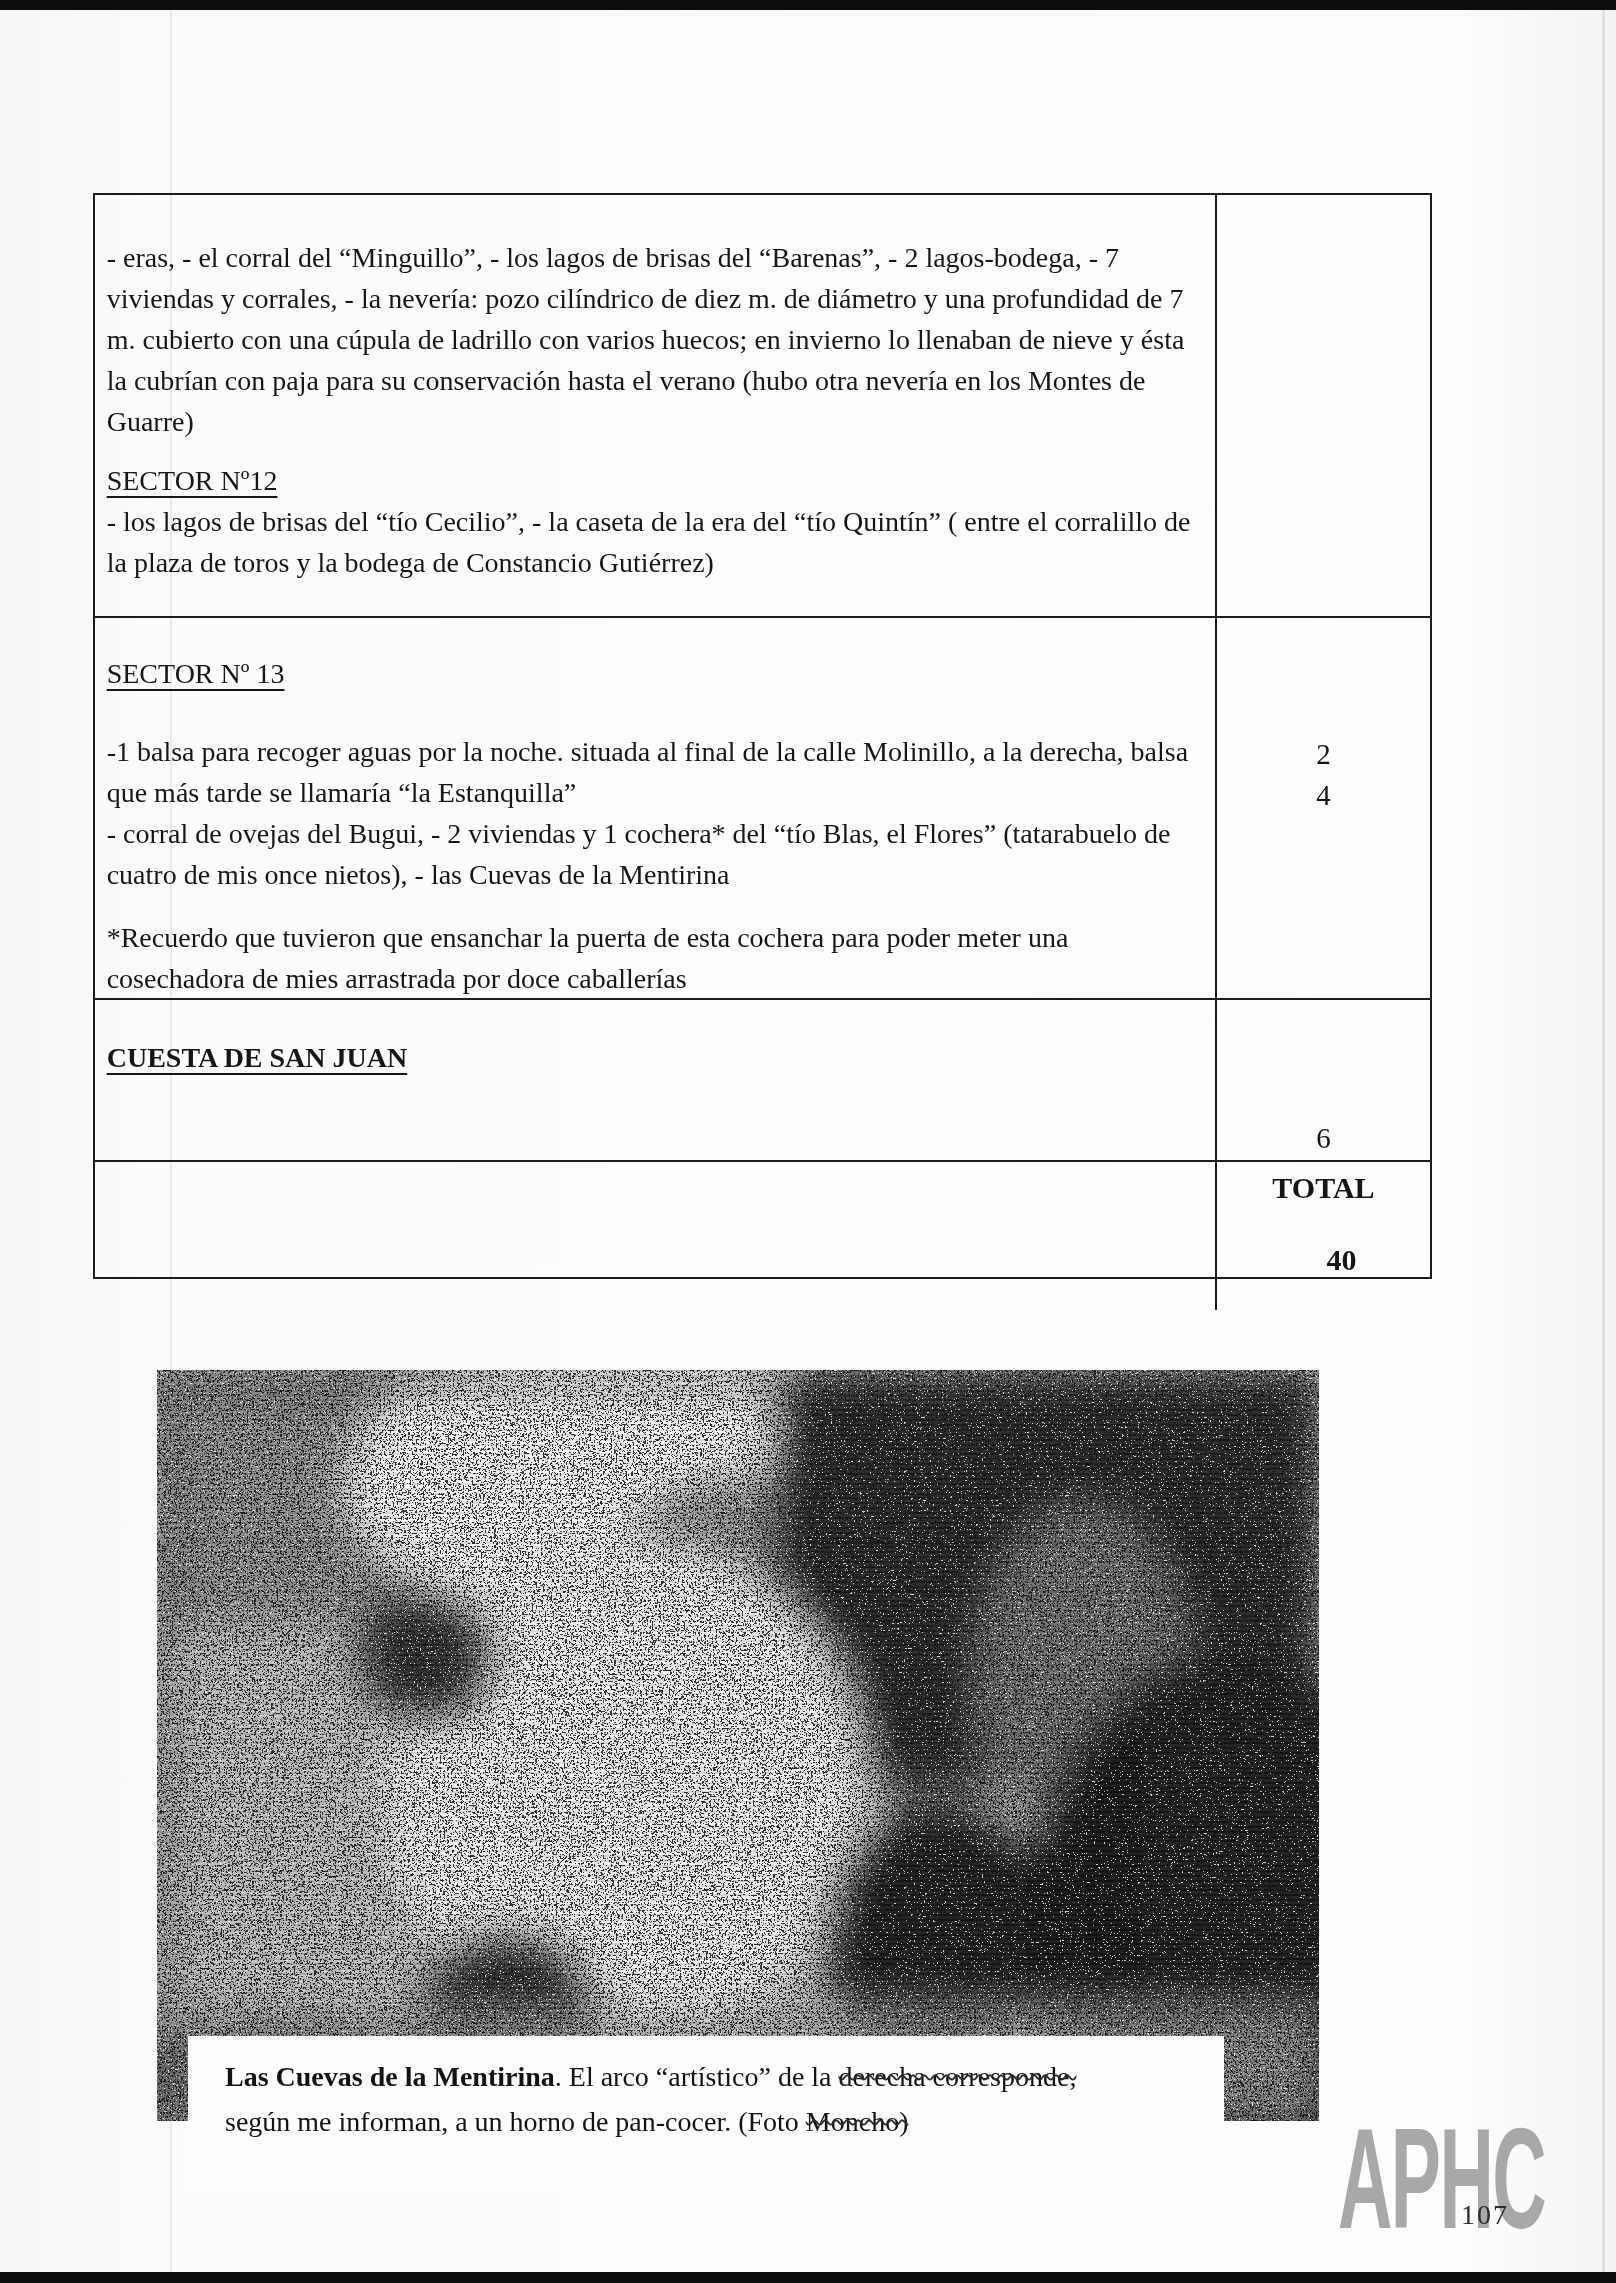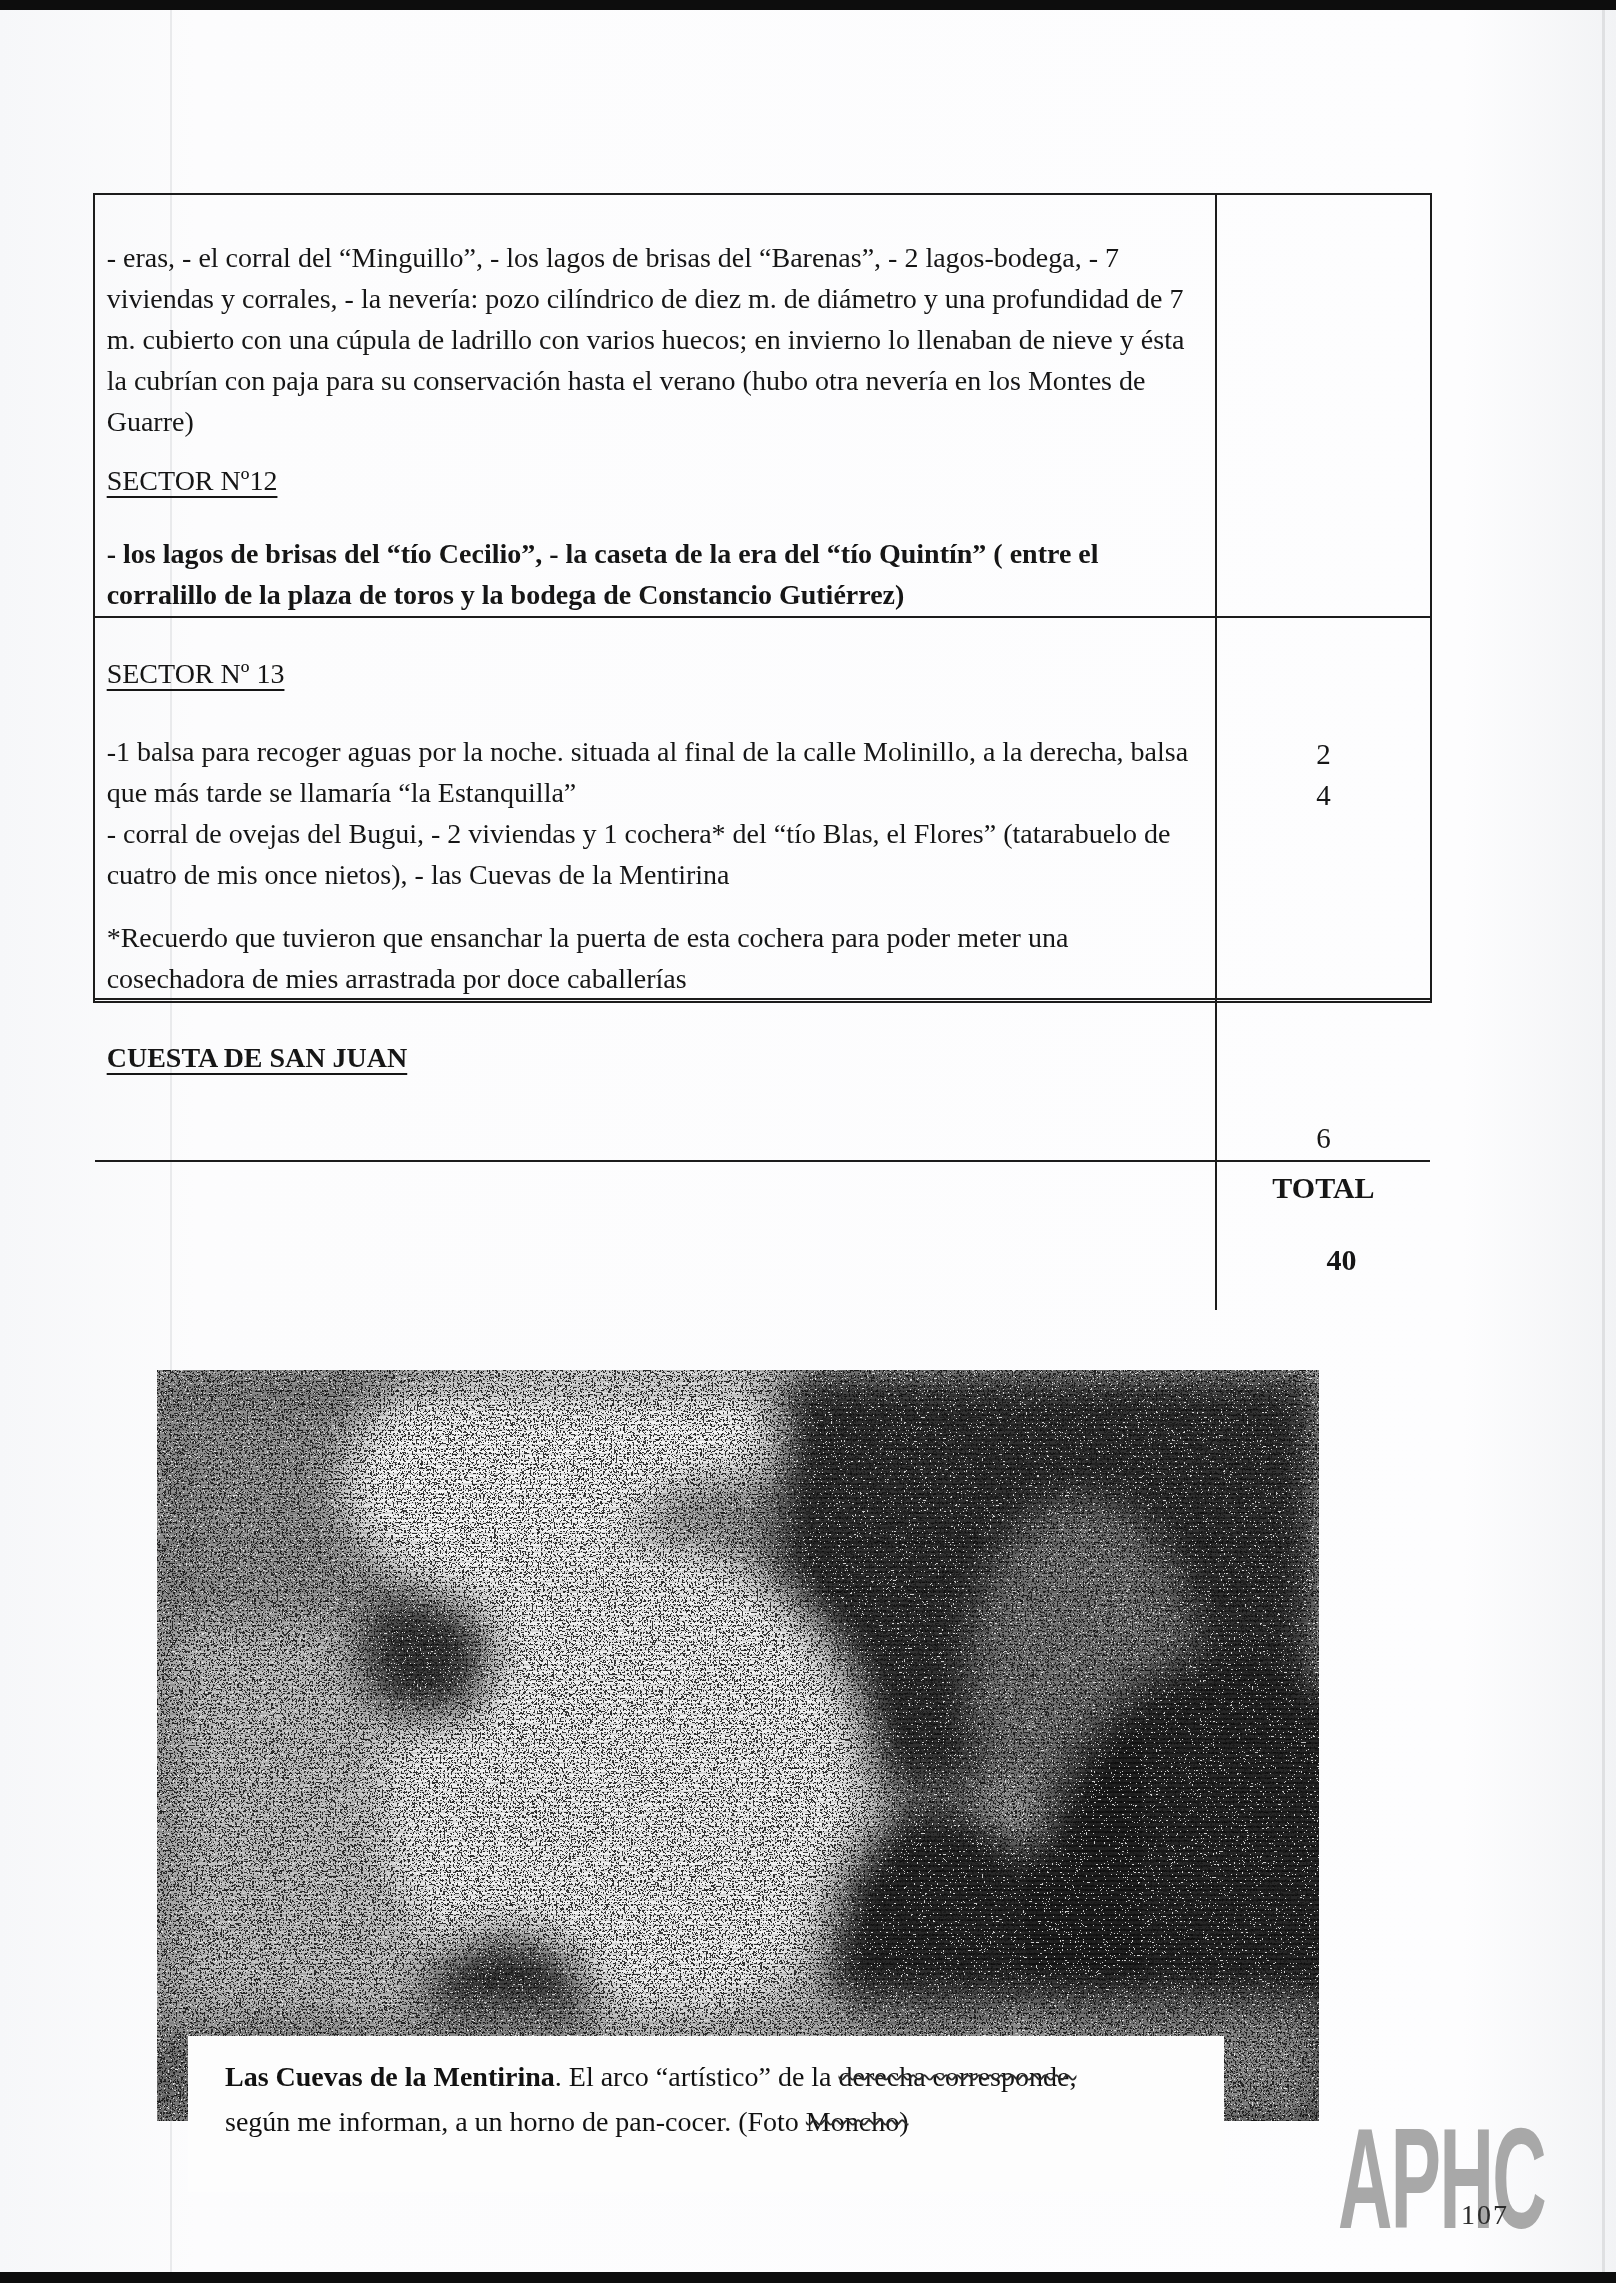--- a/index.html
+++ b/index.html
@@ -12,21 +12,21 @@
     overflow:hidden;
   }
   .bar{position:absolute;left:0;width:1617px;background:#0d0d0d;}
   .bar.top{top:0;height:9.8px;}
   .bar.bottom{top:2272px;height:10.7px;}
   .scanline{position:absolute;top:9.8px;left:170px;width:2px;height:2263px;background:#e9eaec;}
   .scanline.right{left:1602px;background:#dfe0e2;width:2.9px;}
 
   
   .sectors-table{
-    position:absolute;left:93px;top:193px;width:1339px;height:810px;
+    position:absolute;left:93px;top:193px;width:1339px;height:1086px;
     border:2.9px solid #1c1c1c;box-sizing:border-box;
     background:transparent;
   }
   .trow{display:flex;box-sizing:border-box;overflow:hidden;}
   .trow.rb{border-bottom:2.9px solid #1c1c1c;}
   .r1{height:423px;}
   .r2{height:382px;}
   .r3{height:162px;}
   .r4{height:148px;}
   .cell{box-sizing:border-box;overflow:hidden;}
@@ -36,21 +36,21 @@
     font-size:28px;line-height:41px;
   }
   .cell.right{
     flex:1;text-align:center;
     font-size:29px;line-height:41px;
   }
   .cell p{margin:0;}
   .heading{text-decoration:underline;text-decoration-thickness:2px;text-underline-offset:5.9px;}
   .r1 .cell.left{padding-top:42px;}
   .r1 .heading{margin-top:17.6px;}
-  .r1 .p2{margin-top:32px;font-weight:bold;}
+  .r1 .p2{}
   .r2 .cell.left{padding-top:35px;}
   .r2 .p1{margin-top:37px;}
   .r2 .note{margin-top:21.5px;}
   .r2 .cell.right{padding-top:116px;}
   .r3 .cell.left{padding-top:37px;font-weight:bold;}
   .r3 .p1{margin-top:34px;}
   .r3 .cell.right{padding-top:118px;}
   .r4 .cell.right{padding-top:3.9px;}
   .total-label{font-weight:bold;font-size:30px;line-height:43px;}
   .total-value{font-weight:bold;font-size:30px;margin-top:29px;line-height:43px;padding-left:36px;}

